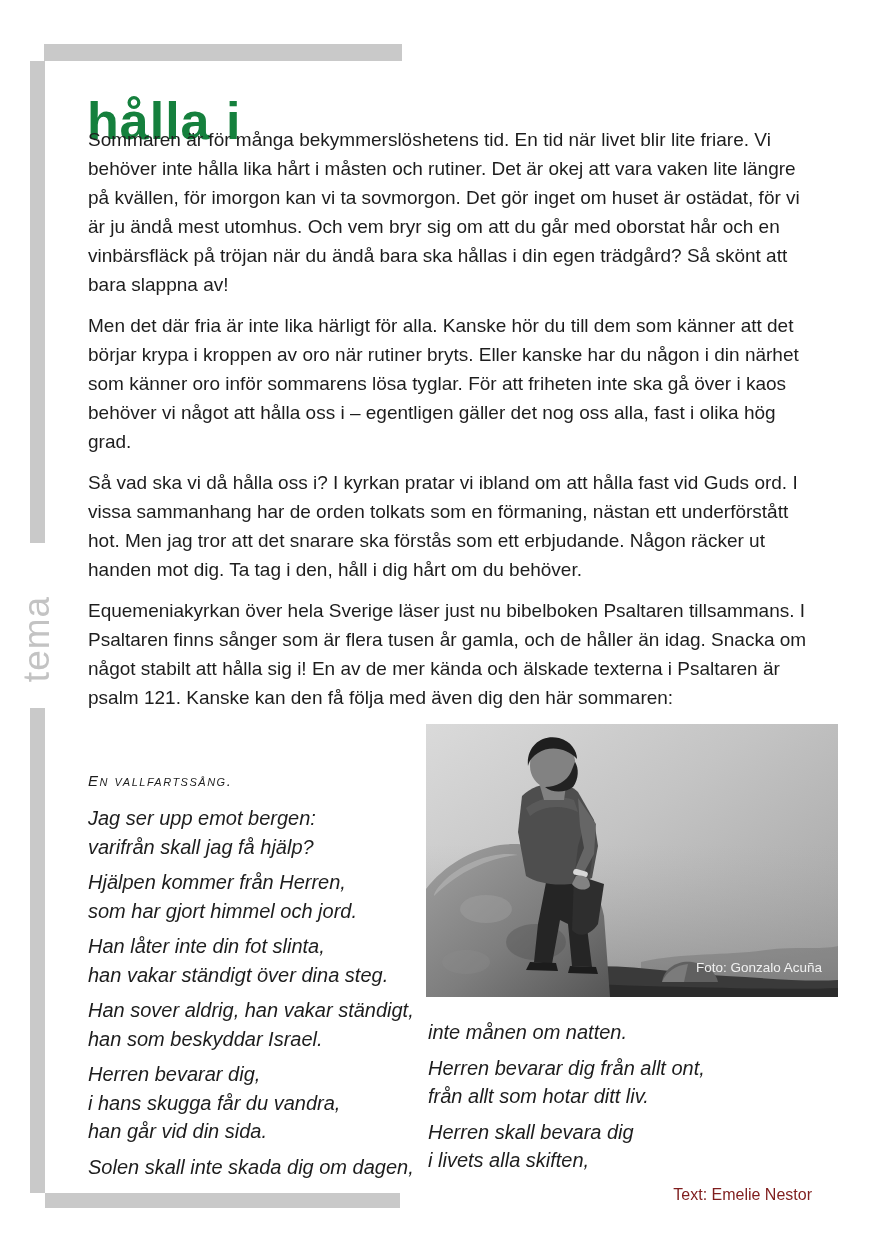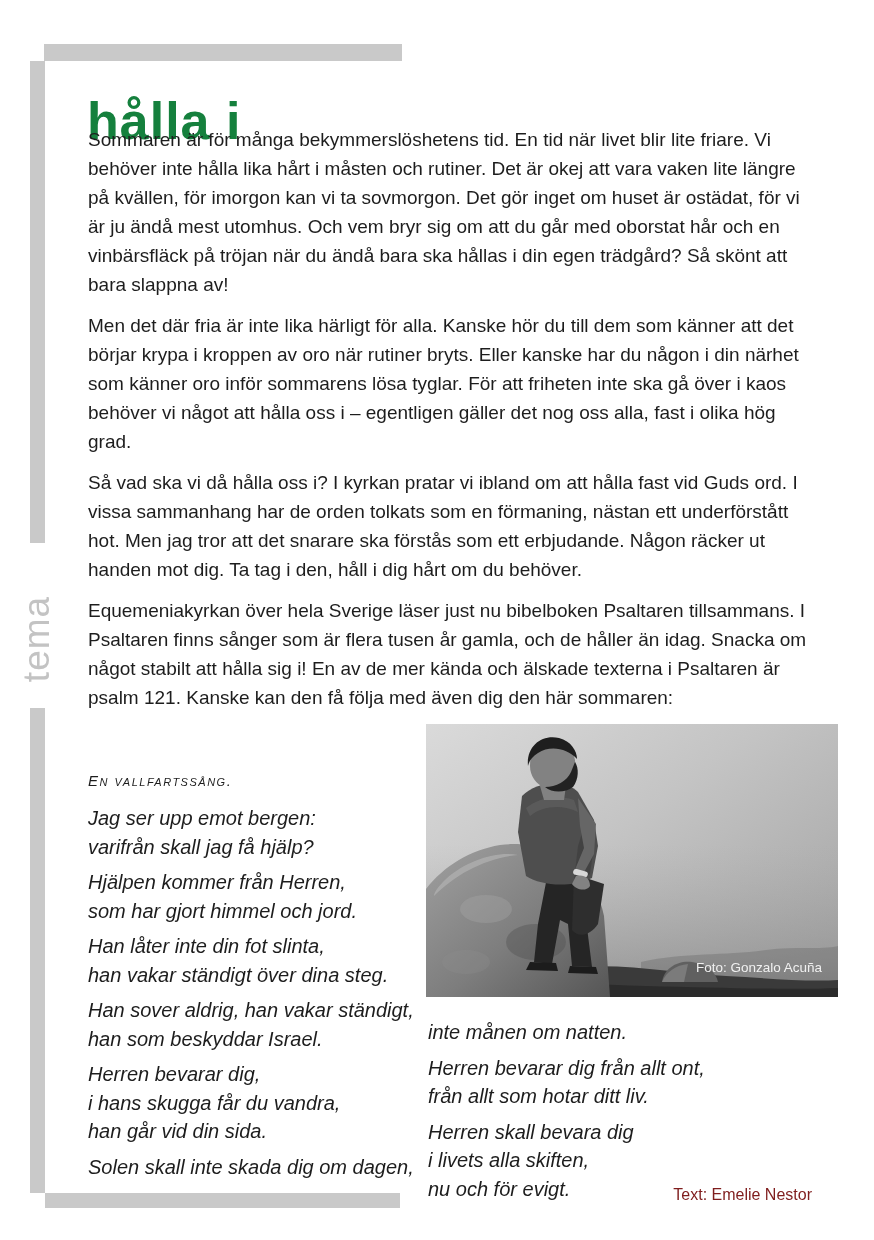--- a/index.html
+++ b/index.html
@@ -130,21 +130,20 @@
     <div class="stanza">
       <div class="poem-line">inte månen om natten.</div>
     </div>
     <div class="stanza">
       <div class="poem-line">Herren bevarar dig från allt ont,</div>
       <div class="poem-line">från allt som hotar ditt liv.</div>
     </div>
     <div class="stanza">
       <div class="poem-line">Herren skall bevara dig</div>
       <div class="poem-line">i livets alla skiften,</div>
-      <div class="poem-line">nu och för evigt.</div>
     </div>
   </div>
 
   <div class="photo">
     <svg viewBox="0 0 412 273" width="412" height="273">
       <defs>
         <linearGradient id="sky" x1="0" y1="0" x2="1" y2="0.9">
           <stop offset="0" stop-color="#dadada"></stop>
           <stop offset="0.45" stop-color="#c4c4c4"></stop>
           <stop offset="1" stop-color="#a4a4a4"></stop>

